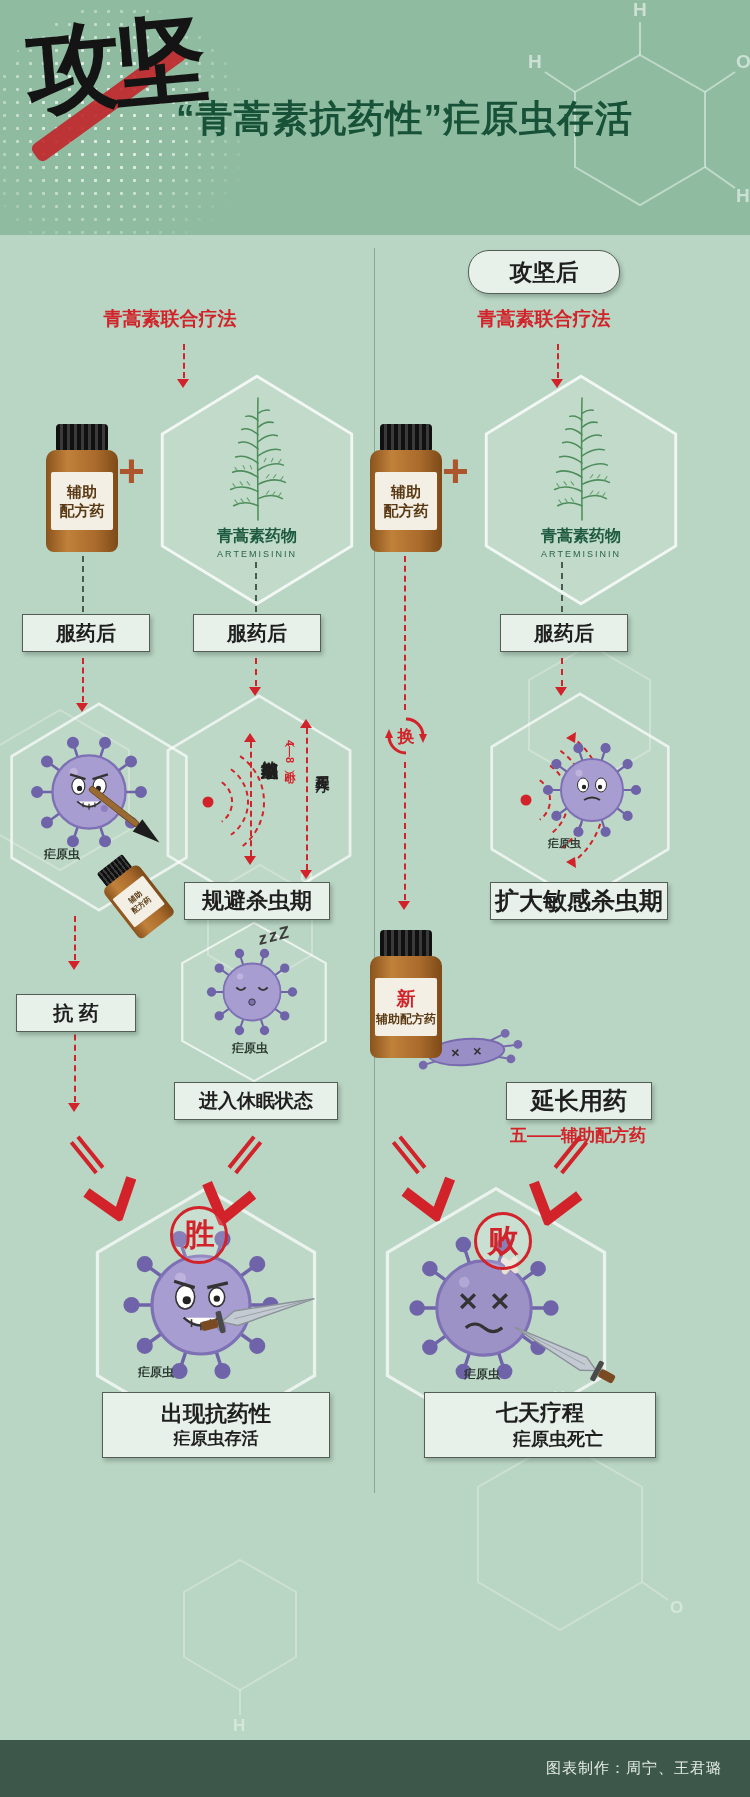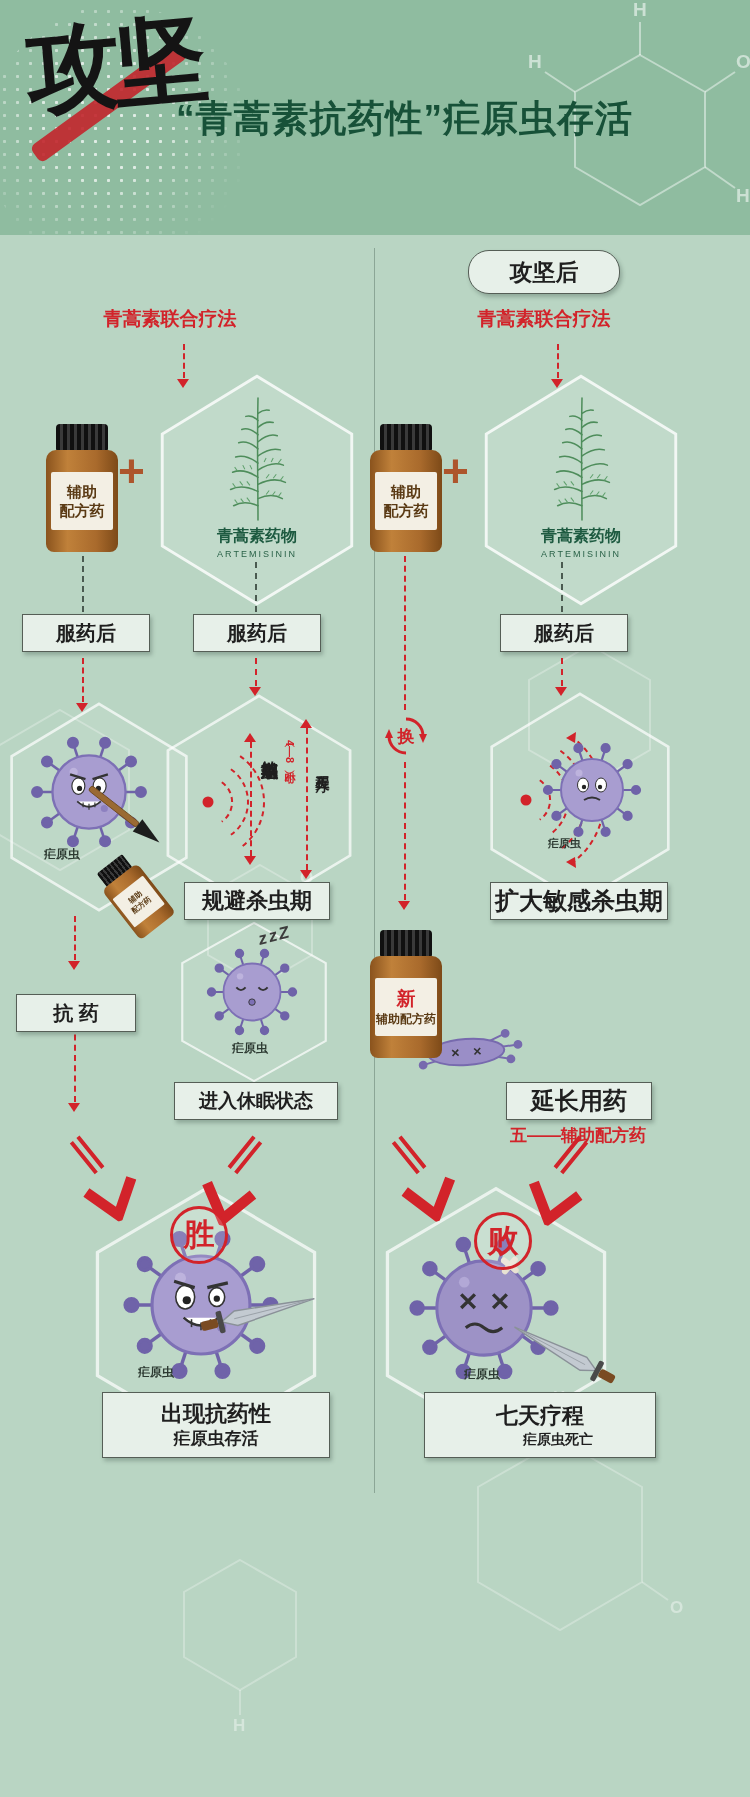--- a/index.html
+++ b/index.html
@@ -565,17 +565,20 @@
     <rect x="102" y="5" width="6" height="24" rx="2" fill="#4a4a4a"></rect>
     <rect x="108" y="12" width="18" height="10" rx="3" fill="#7a4b22"></rect>
   </svg>
   <div class="badge" style="left:474px;top:1212px;">
     <span>败</span>
   </div>
   <div class="smalllabel" style="left:464px;top:1366px;">疟原虫</div>
 
   <div class="box" style="left:424px;top:1392px;width:230px;height:64px;flex-direction:column;line-height:1.3;">
     <span style="font-size:22px;">七天疗程</span>
-    <span style="font-size:14px;margin-left:36px;">疟原虫死亡</span>
-  </div>
-
+    <span style="font-size:18px;margin-left:36px;">疟原虫死亡</span>
+  </div>
+
+  <div class="footer">
+    <div class="credit">图表制作：周宁、王君璐</div>
+  </div>
 
 </div>
 
 </body></html>

